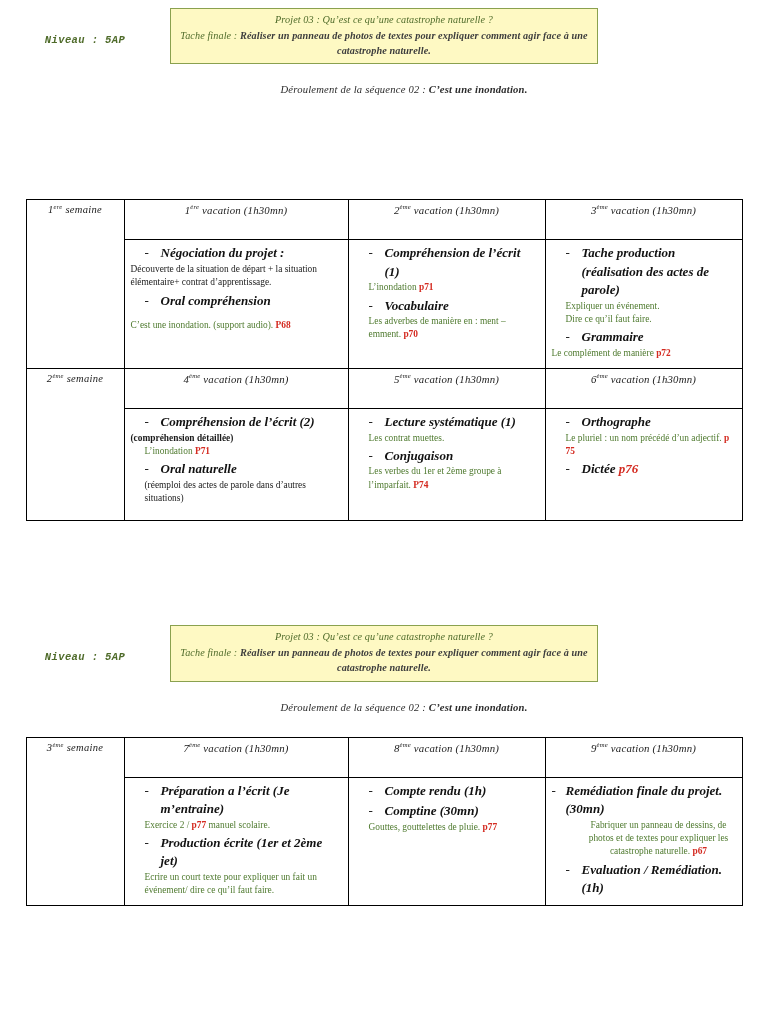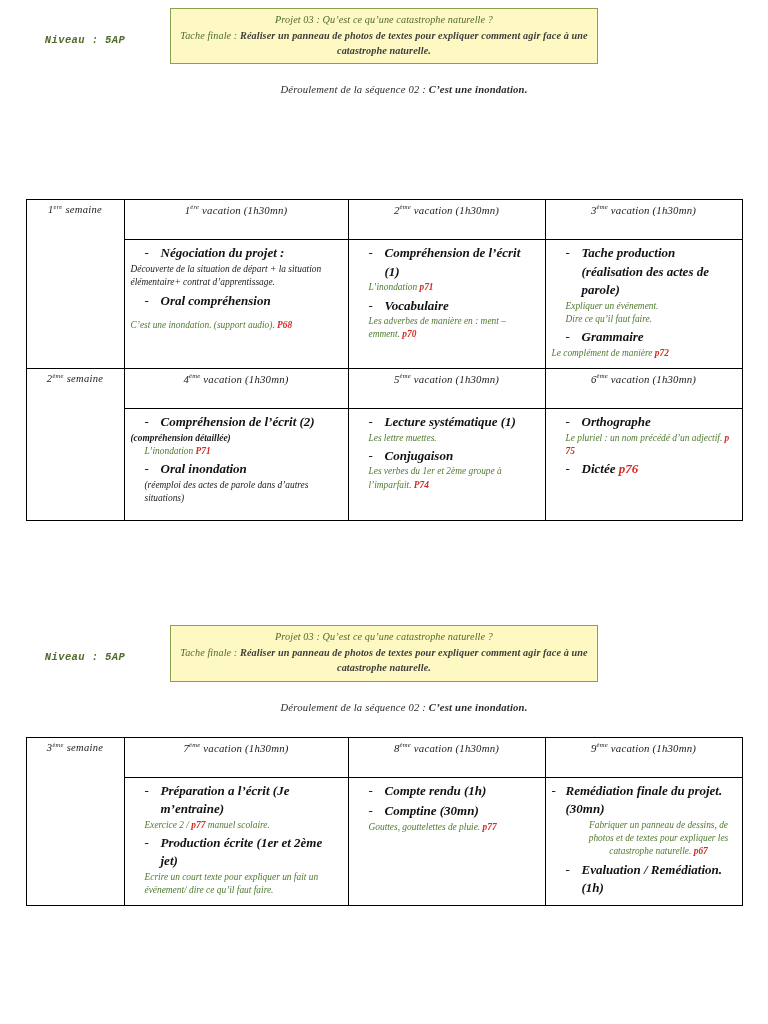--- a/index.html
+++ b/index.html
@@ -151,21 +151,20 @@
     content: "-";
     position: absolute;
     left: 0px;
     top: 0;
     font-weight: normal;
   }
   .dash-row.indent { padding-left: 30px; }
   .dash-row.indent::before { left: 14px; }
   .sub {
     display: block;
-    font-style: italic;
     padding-left: 14px;
     font-size: 9.4px;
   }
   .sub.flush { padding-left: 0px; }
   .sub.deep { padding-left: 30px; text-align: center; }
   .green { color: #4f7a2f; }
   .dark { color: #1a1a1a; }
   .red { color: #d42a20; font-weight: bold; }
   .spacer { display:block; height: 7px; }
 
@@ -250,30 +249,30 @@
           </tr>
           <tr>
             <td class="cell col1">
               <ul class="items">
                 <li>
                   <span class="dash-row indent">Compréhension de l’écrit (2)</span>
                   <span class="sub flush dark" style="font-weight:bold;">(compréhension détaillée)</span>
                   <span class="sub green">L’inondation <span class="red">P71</span></span>
                 </li>
                 <li>
-                  <span class="dash-row indent">Oral inondation</span>
+                  <span class="dash-row indent">Oral naturelle</span>
                   <span class="sub dark">(réemploi des actes de parole dans d’autres situations)</span>
                 </li>
               </ul>
             </td>
             <td class="cell col2">
               <ul class="items">
                 <li>
                   <span class="dash-row indent">Lecture systématique (1)</span>
-                  <span class="sub green">Les lettre muettes.</span>
+                  <span class="sub green">Les contrat muettes.</span>
                 </li>
                 <li>
                   <span class="dash-row indent">Conjugaison</span>
                   <span class="sub green">Les verbes  du 1er et 2ème groupe à l’imparfait. <span class="red">P74</span></span>
                 </li>
               </ul>
             </td>
             <td class="cell col3">
               <ul class="items">
                 <li>

